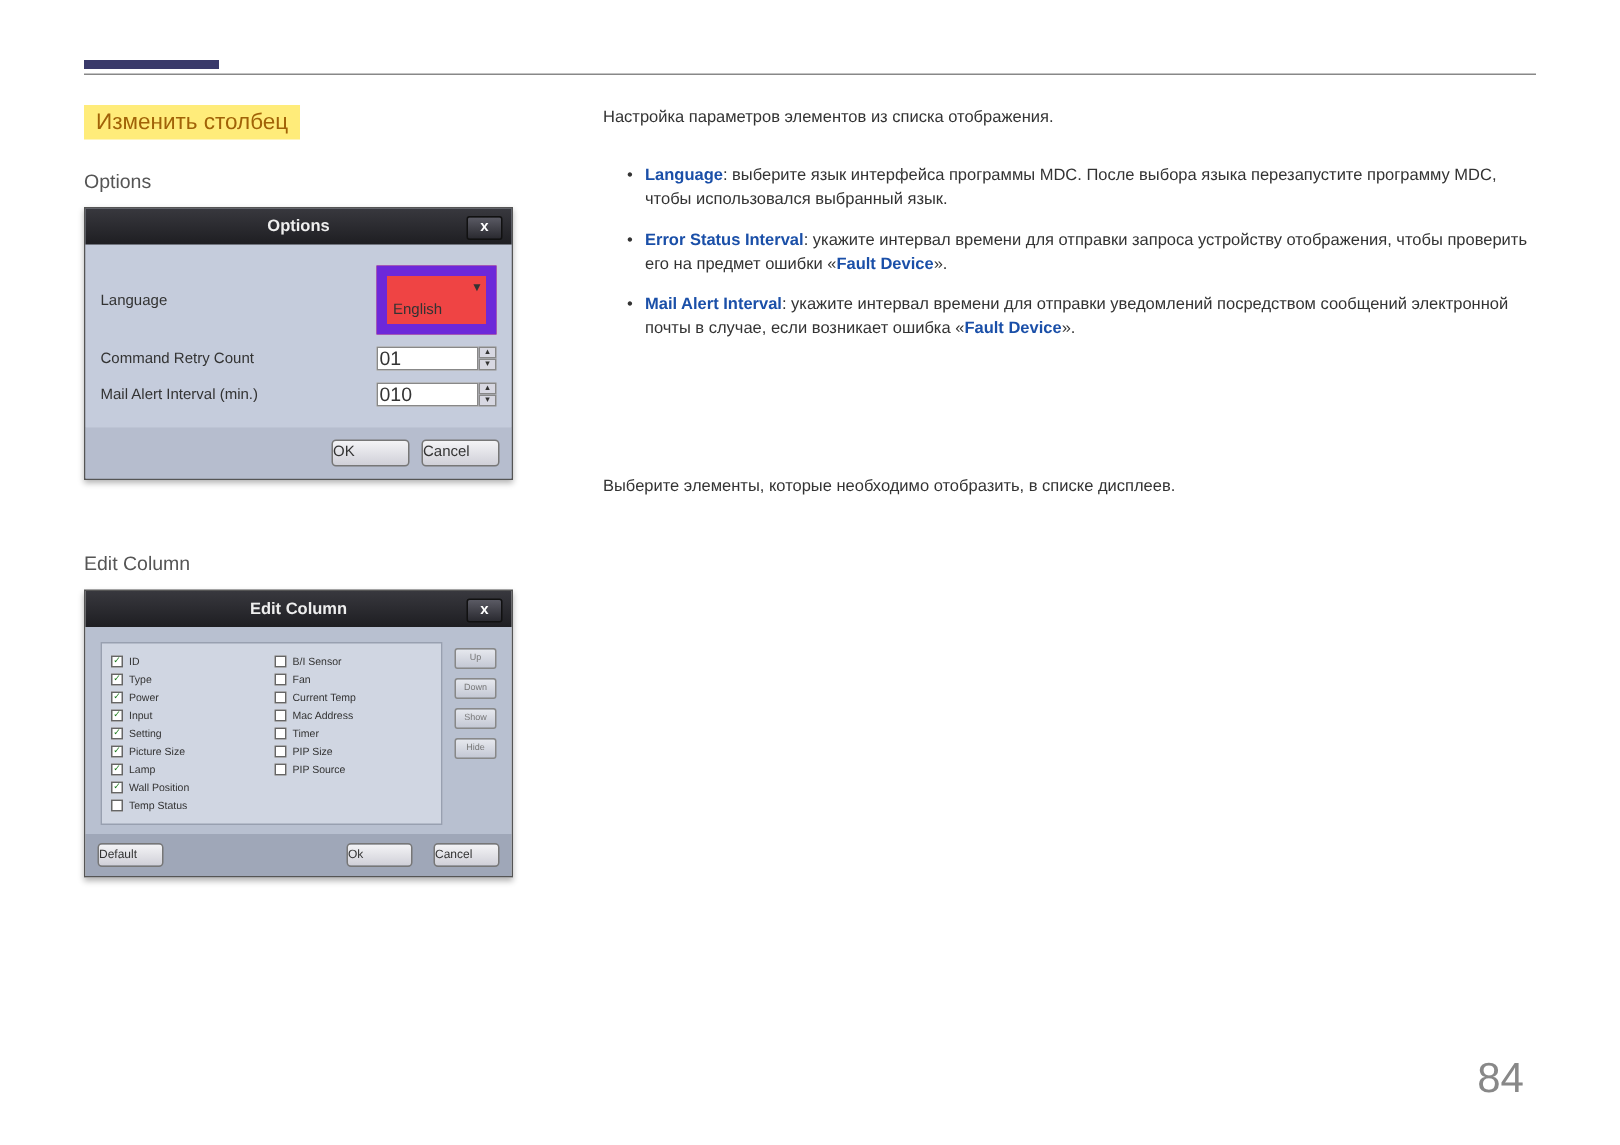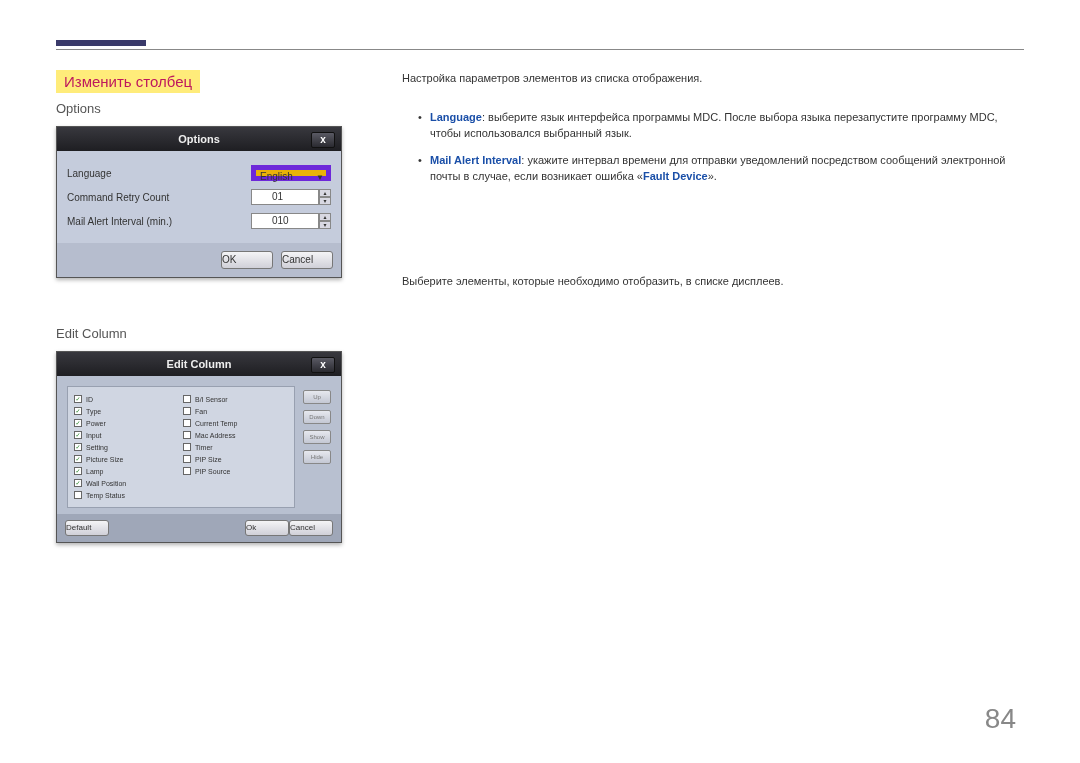--- a/index.html
+++ b/index.html
@@ -36,24 +36,24 @@
     flex-shrink: 0;
   }
   .right-col {
     flex: 1;
     font-size: 11px;
     line-height: 1.5;
   }
   .section-title {
     display: inline-block;
     background: #ffec7a;
-    color: #be185d;
+    color: #a16207;
     font-size: 15px;
     padding: 3px 8px;
-    margin-bottom: 8px;
+    margin-bottom: 20px;
   }
   .sub-head {
     font-size: 13px;
     color: #555;
     margin-bottom: 10px;
   }
   
   .dialog {
     width: 286px;
     border: 1px solid #555;
@@ -92,46 +92,46 @@
   }
   .opt-row {
     display: flex;
     align-items: center;
     padding: 4px 0;
   }
   .opt-label { flex: 1; }
   .select {
     width: 80px;
     height: 16px;
-    background: #eab308;
-    border: 5px solid #6d28d9;
+    background: #ef4444;
+    border: 7px solid #6d28d9;
     font-size: 10px;
-    padding: 0 4px;
+    padding: 16px 4px;
     position: relative;
     line-height: 14px;
   }
   .select::after {
     content: "▼";
     position: absolute;
     right: 2px;
     top: 1px;
     font-size: 8px;
     color: #333;
   }
   .spinner {
     display: flex;
     width: 80px;
     height: 16px;
   }
   .spinner-field {
     flex: 1;
     background: #fff;
     border: 1px solid #888;
-    font-size: 10px;
-    padding: 0 20px;
+    font-size: 13px;
+    padding: 0 1px;
     line-height: 14px;
   }
   .spinner-btns {
     display: flex;
     flex-direction: column;
     width: 12px;
   }
   .spinner-btns span {
     flex: 1;
     background: #d8d8e2;
@@ -210,21 +210,21 @@
     border-radius: 2px;
     font-size: 6px;
     line-height: 12px;
     text-align: center;
     color: #777;
   }
   .ec-foot {
     background: #9fa7b8;
     padding: 6px 8px;
     display: flex;
-    gap: 0;
+    gap: 14px;
     align-items: center;
   }
   .ec-foot .spacer { flex: 1; }
   
   .desc-para { margin-bottom: 10px; color: #333; }
   .bullet-list { list-style: none; margin-left: 16px; margin-top: 22px; }
   .bullet-list li {
     position: relative;
     padding-left: 12px;
     margin-bottom: 10px;
@@ -396,20 +396,23 @@
 
     </div>
 
     <div class="right-col">
       <p class="desc-para">Настройка параметров элементов из списка отображения.</p>
       <ul class="bullet-list">
         <li>
           <span class="kw">Language</span><span>: выберите язык интерфейса программы MDC. После выбора языка перезапустите программу MDC, чтобы использовался выбранный язык.</span>
         </li>
         <li>
+          <span class="kw">Error Status Interval</span><span>: укажите интервал времени для отправки запроса устройству отображения, чтобы проверить его на предмет ошибки «</span><span class="kw">Fault Device</span><span>».</span>
+        </li>
+        <li>
           <span class="kw">Mail Alert Interval</span><span>: укажите интервал времени для отправки уведомлений посредством сообщений электронной почты в случае, если возникает ошибка «</span><span class="kw">Fault Device</span><span>».</span>
         </li>
       </ul>
 
       <p class="desc-para right-section2">Выберите элементы, которые необходимо отобразить, в списке дисплеев.</p>
 
     </div>
   </div>
 
   <div class="page-num">84</div>

